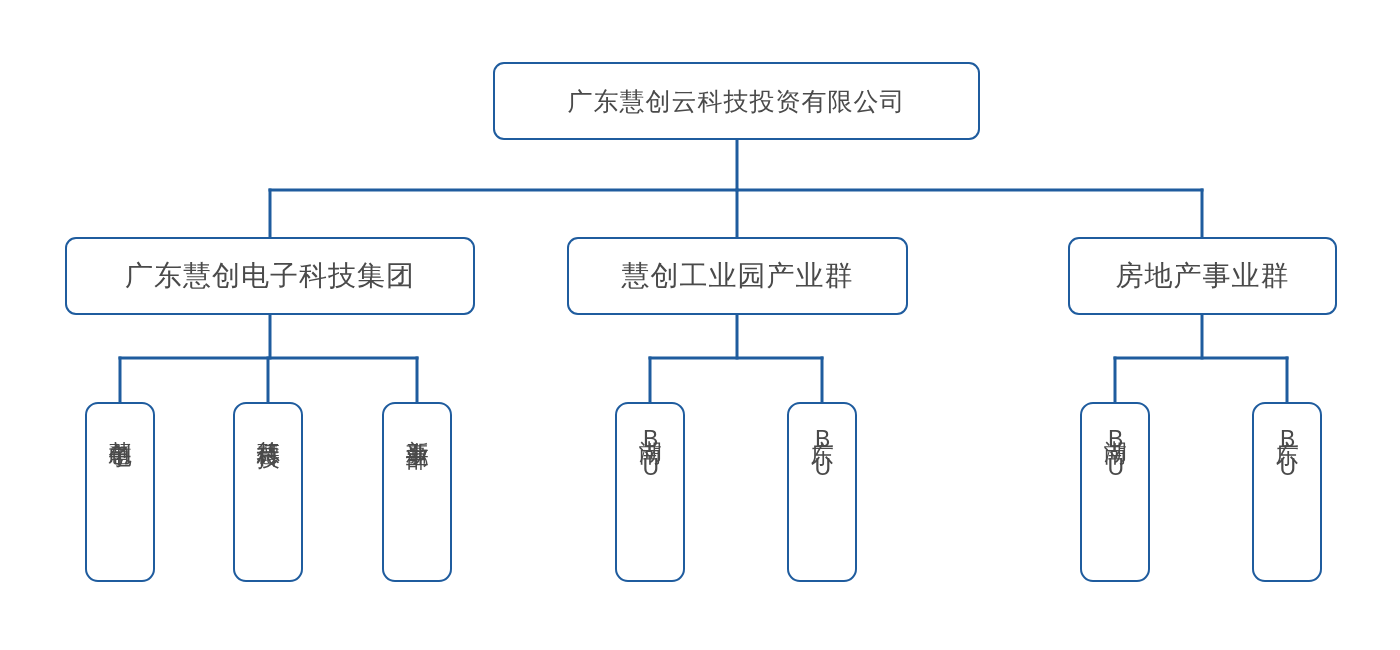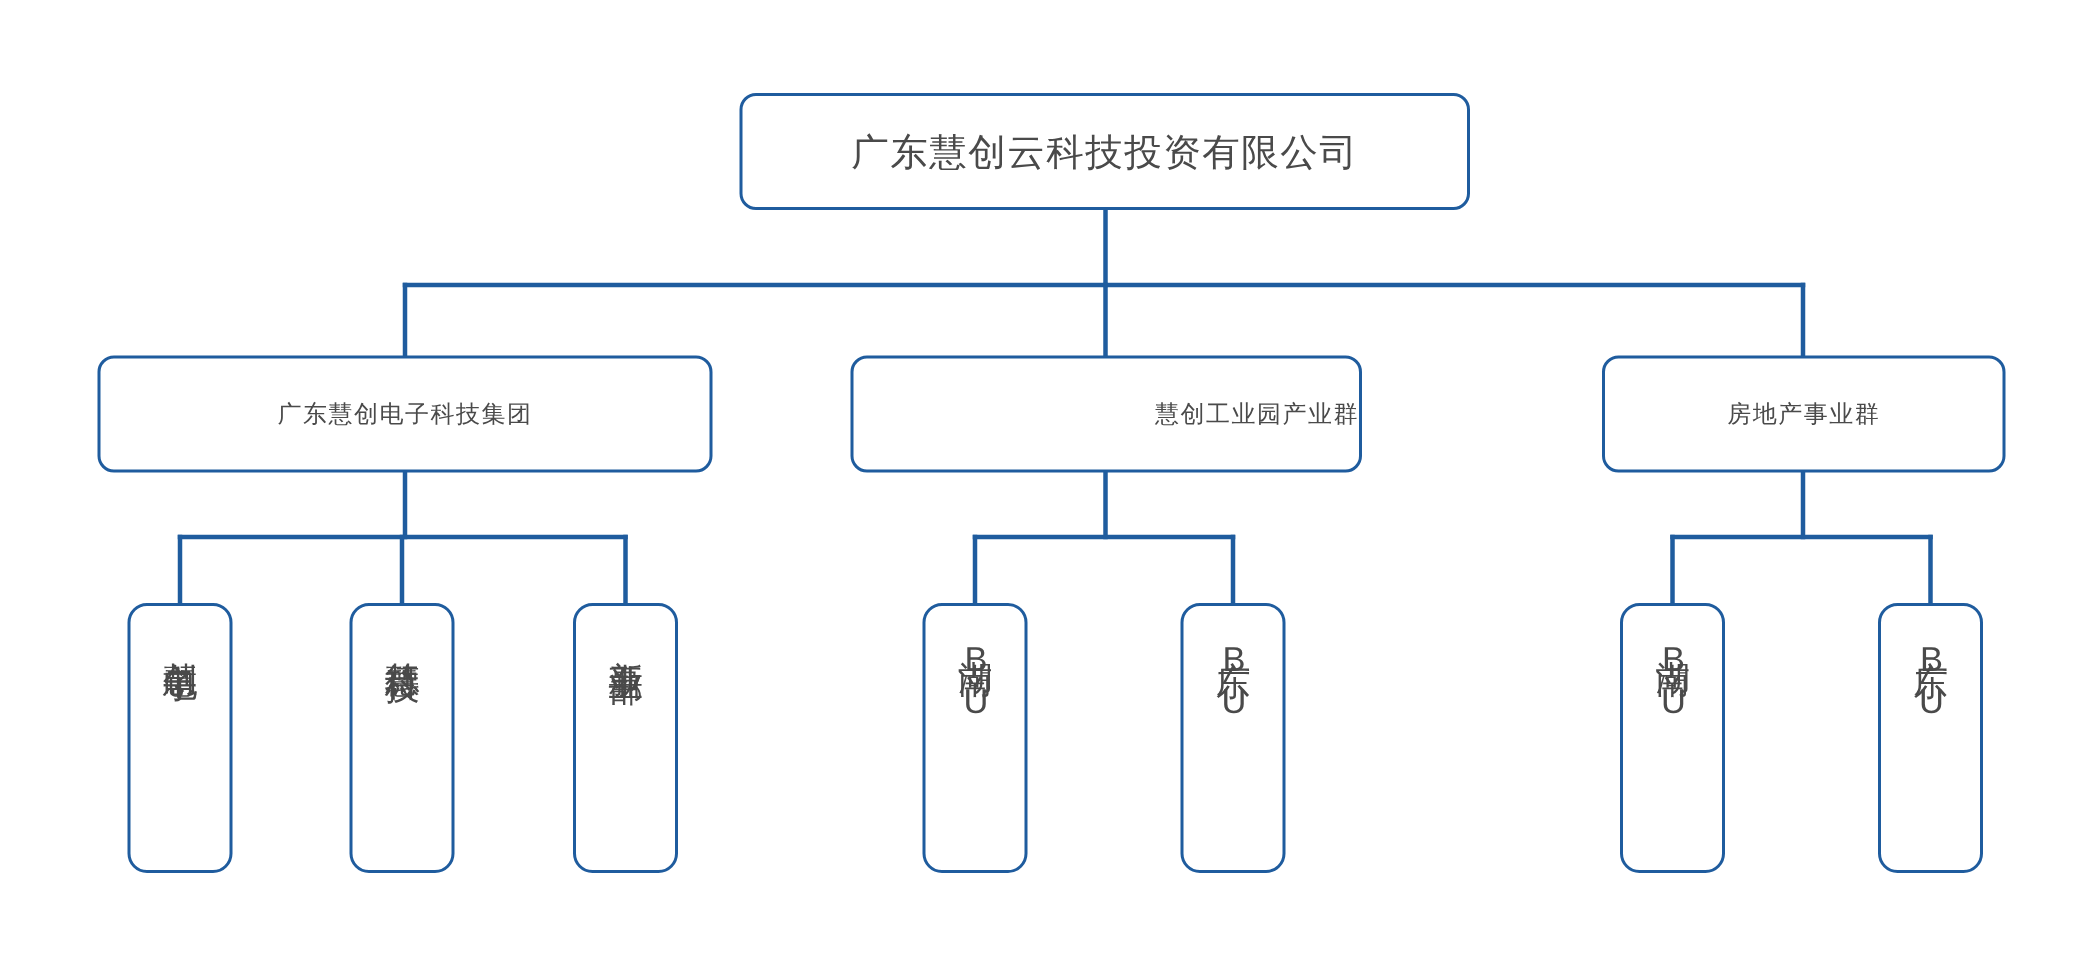--- a/index.html
+++ b/index.html
@@ -53,21 +53,21 @@
     font-size: 25px;
     letter-spacing: 1px;
   }
 
   
   .node.level1 {
     border-radius: 11px;
     border-width: 2px;
   }
   .node.level1 .node-label {
-    font-size: 16px;
+    font-size: 28px;
     letter-spacing: 1px;
   }
 
   
   .node.level2 {
     border-radius: 13px;
     border-width: 2px;
     align-items: flex-start;
     padding-top: 18px;
   }
@@ -116,21 +116,21 @@
   </svg>
 
   <div class="node level0" style="left:493px; top:62px; width:487px; height:78px;">
     <span class="node-label">广东慧创云科技投资有限公司</span>
   </div>
 
   <div class="node level1" style="left:65px; top:237px; width:410px; height:78px;">
     <span class="node-label">广东慧创电子科技集团</span>
   </div>
 
-  <div class="node level1" style="left:567px; top:237px; width:341px; height:78px;justify-content:flex-end;">
+  <div class="node level1" style="left:567px; top:237px; width:341px; height:78px;">
     <span class="node-label">慧创工业园产业群</span>
   </div>
 
   <div class="node level1" style="left:1068px; top:237px; width:269px; height:78px;text-align:right;">
     <span class="node-label">房地产事业群</span>
   </div>
 
   <div class="node level2" style="left:85px; top:402px; width:70px; height:180px;">
     <span class="node-label">慧创电子</span>
   </div>

